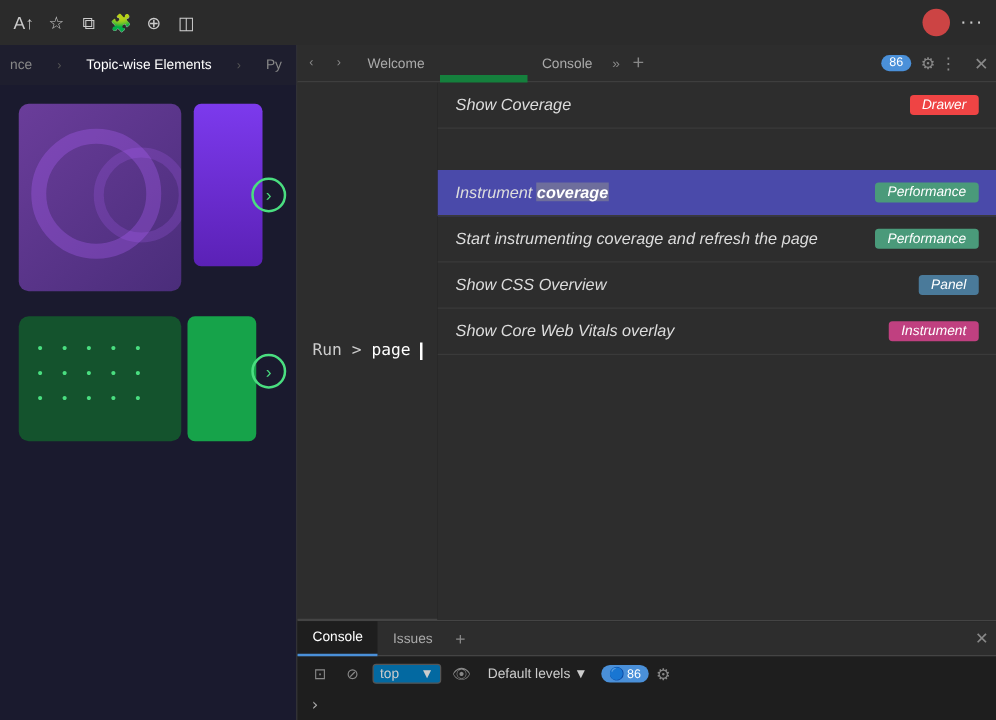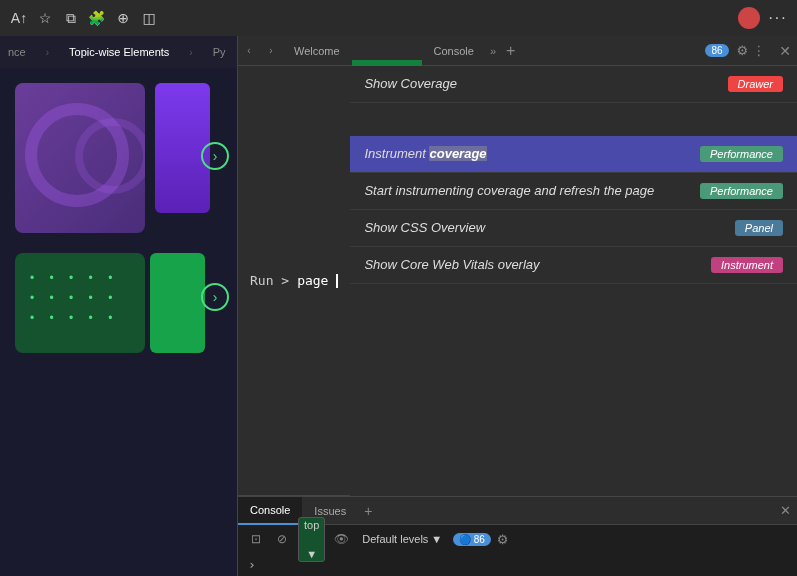--- a/index.html
+++ b/index.html
@@ -422,25 +422,24 @@
       cursor: pointer;
       border-radius: 2px;
     }
     .console-dropdown {
       display: flex;
       align-items: center;
       gap: 17px;
       font-size: 11px;
       color: #ccc;
       cursor: pointer;
-      background: #14532d;
+      background: #0369a1;
       border: 1px solid #555;
       border-radius: 3px;
       padding: 1px 5px;
-      flex-direction: column;
     }
     .console-filter-input {
       flex: 1;
       background: #1e1e1e;
       border: 1px solid #555;
       border-radius: 3px;
       height: 20px;
       padding: 0 6px;
       font-size: 11px;
       color: #ccc;

